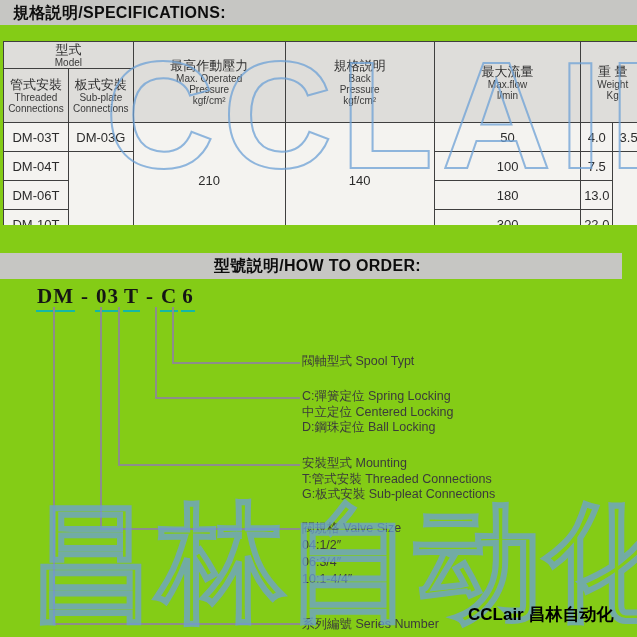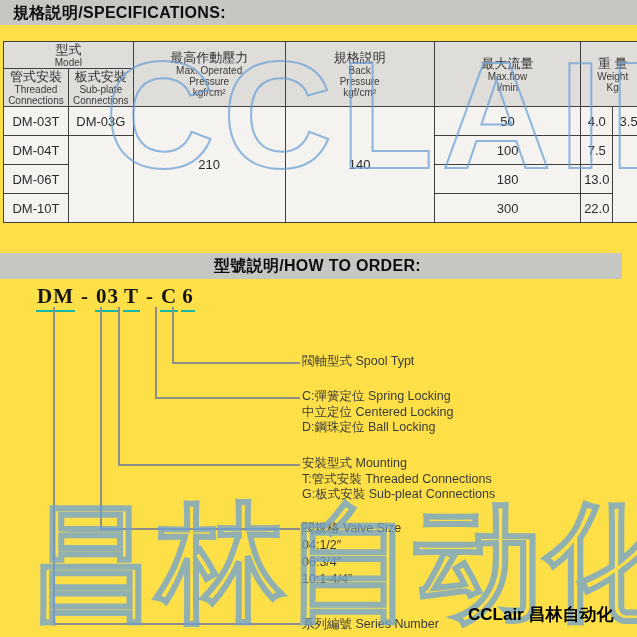--- a/index.html
+++ b/index.html
@@ -1,32 +1,32 @@
 <!DOCTYPE html>
 <html><head>
 <meta charset="utf-8">
 <style>
   html,body{margin:0;padding:0;}
   body{font-family:"Liberation Sans", sans-serif; background:#ffffff;}
-  #screen{position:relative; width:637px; height:637px; overflow:hidden; background:#fde047; color:#222;}
+  #screen{position:relative; width:637px; height:637px; overflow:hidden; background:#84cc16; color:#222;}
 
   
   .head-bar{position:absolute; background:#c6c6c3; color:#0d0d0d; font-weight:bold;
             font-size:16px; line-height:25px; padding-left:13px; box-sizing:border-box; letter-spacing:.3px;}
   #bar-spec{left:0; top:0; width:637px; height:25px;}
   #bar-order{left:8; top:253px; width:622px; height:26px; line-height:26px;text-align:center;}
 
   
   #table-wrap{position:absolute; left:3px; top:41px; width:634px; height:184px; overflow:hidden; z-index:1;}
   table.spec{border-collapse:collapse; table-layout:fixed; width:642px;}
   table.spec th, table.spec td{border:1px solid #3f3f3f; text-align:center; vertical-align:middle; padding:0; box-sizing:border-box;}
   table.spec th{background:#deddda; font-weight:normal; color:#2e2e2e;}
   table.spec td{background:#f4f3f0; font-size:13px; color:#2b2b2b; height:29px;}
   tr.h1 th{height:23px;}
-  tr.h2 th{height:38px;}
+  tr.h2 th{height:54px;}
   .zh{font-size:13px; line-height:15px; color:#2e2e2e;}
   .en{font-size:10px; line-height:11px; color:#3a3a3a;}
   .c1{width:100px;} .c2{width:102px;} .c3{width:117px;} .c4{width:115px;} .c5{width:113px;} .c6{width:49px;}
 
   
   #model-code{position:absolute; left:36px; top:284px; font-family:"Liberation Serif", serif;
               font-weight:bold; font-size:21px; color:#151515; letter-spacing:1px; z-index:2;}
   #model-code .part{display:inline-block; border-bottom:2px solid #14b8a6; padding:0 1px 1px 1px;}
   #model-code .sep{display:inline-block; margin:0 6px;}
   #model-code .tight{margin-left:3px;}

